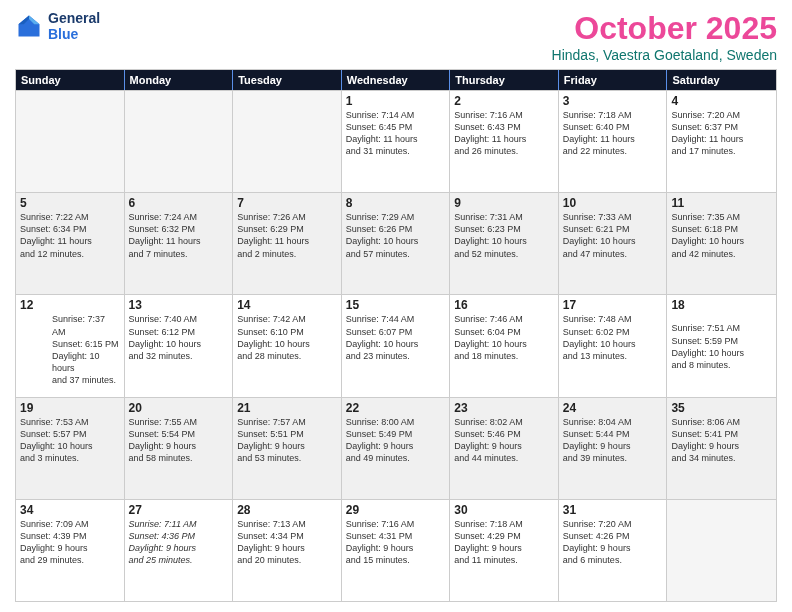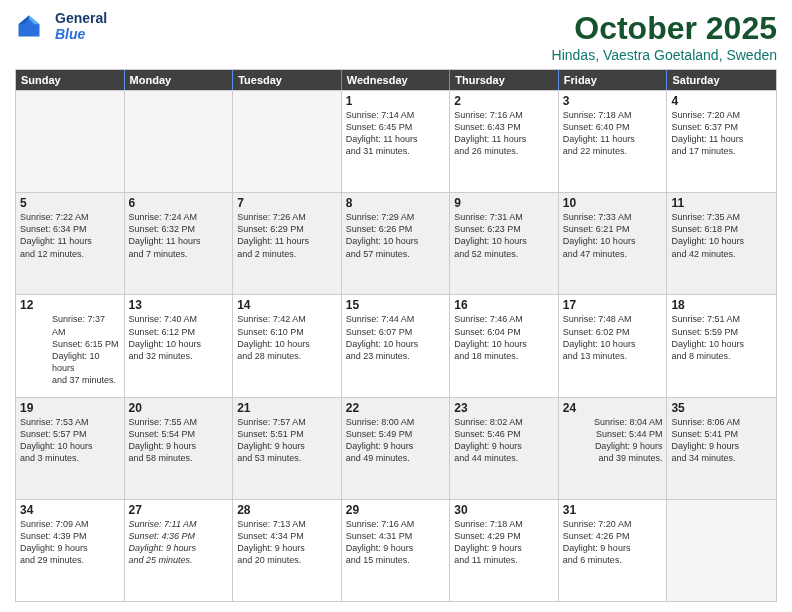--- a/index.html
+++ b/index.html
@@ -19,48 +19,48 @@
     }
     .header {
       display: flex;
       justify-content: space-between;
       align-items: flex-start;
       margin-bottom: 6px;
     }
     .logo {
       display: flex;
       align-items: center;
-      gap: 12px;
+      gap: 5px;
     }
     .logo-icon {
       width: 28px;
       height: 28px;
     }
     .title-block {
       text-align: right;
     }
     .main-title {
       font-size: 32px;
       font-weight: bold;
-      color: #14532d;
+      color: #ec4899;
     }
     .subtitle {
       font-size: 14px;
       color: #0f766e;
     }
     .calendar {
       flex: 1;
       display: flex;
       flex-direction: column;
       border: 1px solid #ccc;
     }
     .cal-header {
       display: grid;
       grid-template-columns: repeat(7, 1fr);
-      background: #404040;
+      background: #0f172a;
     }
     .cal-header-cell {
       color: #fff;
       font-size: 11px;
       font-weight: bold;
       padding: 4px 5px;
       border-right: 1px solid #5a8fe8;
     }
     .cal-header-cell:last-child { border-right: none; }
     .cal-body {
@@ -104,21 +104,21 @@
 <div class="page">
   <div class="header">
     <div class="logo">
       <svg class="logo-icon" viewBox="0 0 32 32">
         <polygon points="16,4 28,14 28,28 4,28 4,14" fill="#2a6fdb"></polygon>
         <polygon points="16,4 28,14 22,14 16,8" fill="#5aaeee"></polygon>
         <polygon points="16,4 4,14 10,14 16,8" fill="#1a5fbf"></polygon>
       </svg>
       <div>
         <div style="font-size:14px;font-weight:bold;color:#1a3a6b;">General</div>
-        <div style="font-size:14px;font-weight:bold;color:#2a6fdb;font-style:italic;">Blue</div>
+        <div style="font-size:14px;font-weight:bold;color:#2a6fdb;">Blue</div>
       </div>
     </div>
     <div class="title-block">
       <div class="main-title">October 2025</div>
       <div class="subtitle">Hindas, Vaestra Goetaland, Sweden</div>
     </div>
   </div>
 
   <div class="calendar">
     <div class="cal-header">
@@ -253,21 +253,21 @@
           </div>
           <div class="cal-cell">
             <div class="day-num">17</div>
             <div class="cell-text" style="white-space: pre-line;">Sunrise: 7:48 AM
 Sunset: 6:02 PM
 Daylight: 10 hours
 and 13 minutes.</div>
           </div>
           <div class="cal-cell">
             <div class="day-num">18</div>
-            <div class="cell-text" style="white-space: pre-line;">Sunrise: 7:51 AM
+            <div class="cell-text" style="white-space: pre-line; margin-top: 9px;">Sunrise: 7:51 AM
 Sunset: 5:59 PM
 Daylight: 10 hours
 and 8 minutes.</div>
           </div>
         </div>
         <div class="cal-row">
           <div class="cal-cell shaded">
             <div class="day-num">19</div>
             <div class="cell-text" style="white-space: pre-line;">Sunrise: 7:53 AM
 Sunset: 5:57 PM
@@ -297,21 +297,21 @@
           </div>
           <div class="cal-cell shaded">
             <div class="day-num">23</div>
             <div class="cell-text" style="white-space: pre-line;">Sunrise: 8:02 AM
 Sunset: 5:46 PM
 Daylight: 9 hours
 and 44 minutes.</div>
           </div>
           <div class="cal-cell shaded">
             <div class="day-num">24</div>
-            <div class="cell-text" style="white-space: pre-line; text-align: right;">Sunrise: 8:04 AM
+            <div class="cell-text" style="white-space: pre-line;">Sunrise: 8:04 AM
 Sunset: 5:44 PM
 Daylight: 9 hours
 and 39 minutes.</div>
           </div>
           <div class="cal-cell shaded">
             <div class="day-num">35</div>
             <div class="cell-text" style="white-space: pre-line;">Sunrise: 8:06 AM
 Sunset: 5:41 PM
 Daylight: 9 hours
 and 34 minutes.</div>

